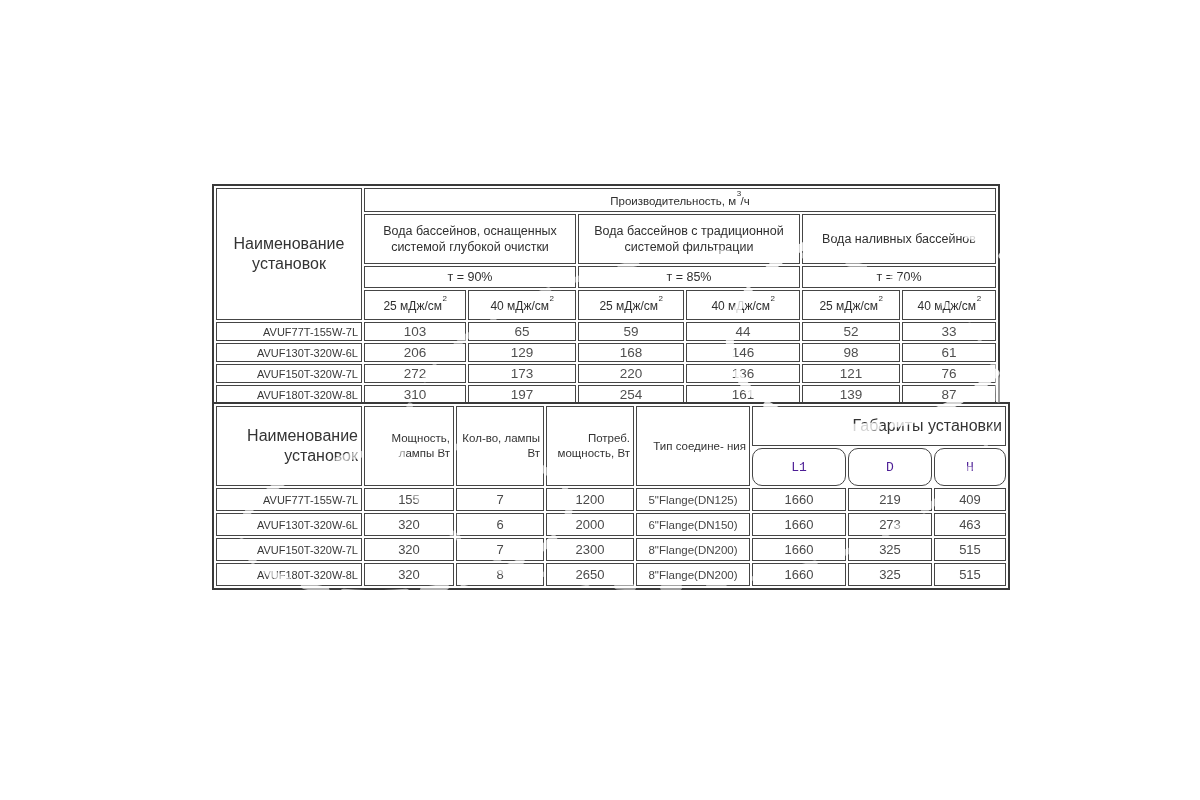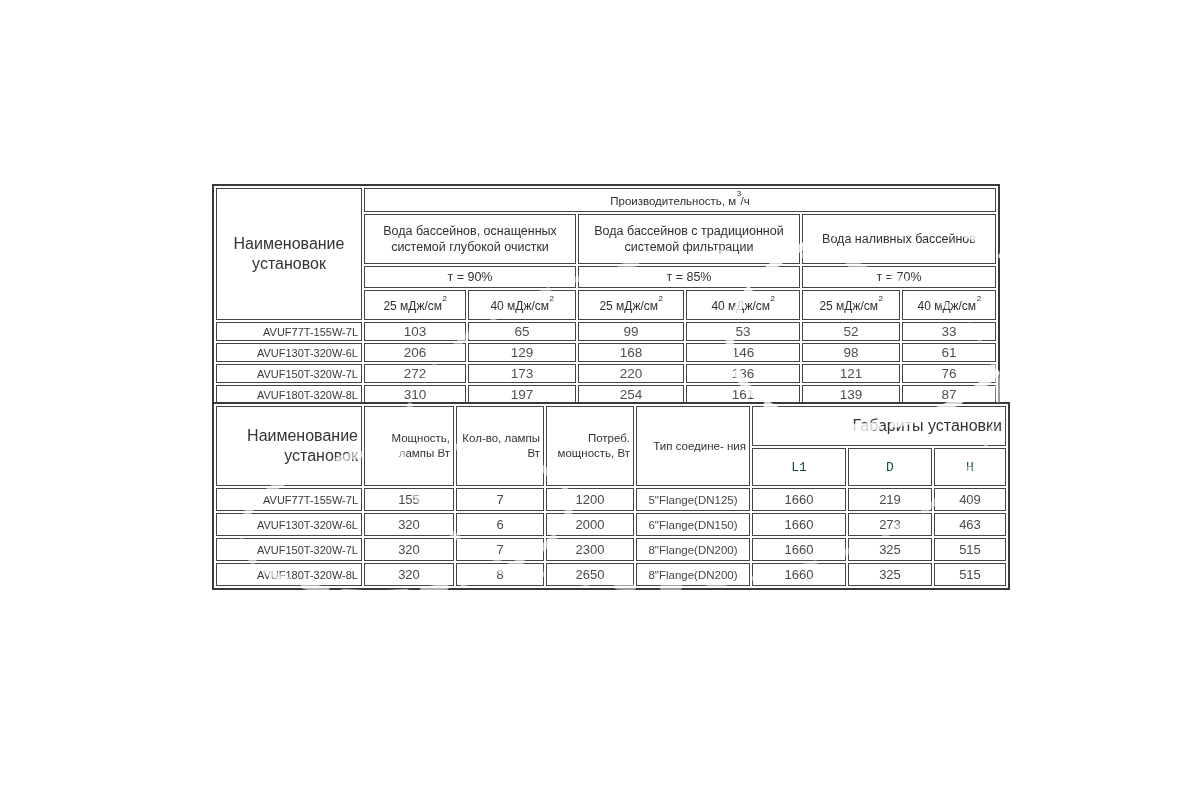--- a/index.html
+++ b/index.html
@@ -43,21 +43,21 @@
 
   
   .hdr{font-size:16px;color:#333333;line-height:1.25;}
   .title-cell{font-size:11.5px;color:#2f2f2f;}
   .group-cell{font-size:12.5px;color:#2f2f2f;line-height:1.3;}
   .t-cell{font-size:12.5px;color:#2f2f2f;margin-top:44px;}
   .dose-cell{font-size:12px;color:#2f2f2f;white-space:nowrap;}
   .model-cell{font-size:11px;color:#383838;white-space:nowrap;text-align:right;}
   .num-cell{font-size:13.5px;color:#4f4f4f;}
   .hdr2{font-size:11.5px;color:#333333;line-height:1.3;}
-  .dim-cell{font-family:"Liberation Mono","DejaVu Sans Mono",monospace;font-size:13px;color:#14532d;}
+  .dim-cell{font-family:"Liberation Mono","DejaVu Sans Mono",monospace;font-size:13px;color:#4c1d95;border-radius:10px;}
   .num2-cell{font-size:13px;color:#4a4a4a;}
   .flange-cell{font-size:11.5px;color:#464646;white-space:nowrap;}
 
   sup.small{font-size:8px;position:relative;top:-4px;left:0.5px;}
 
   
   .wm{position:absolute;left:0;top:0;pointer-events:none;z-index:5;}
 </style>
 </head>
 <body>
@@ -95,22 +95,22 @@
         <td class="dose-cell"><span>25 мДж/см</span><sup class="small">2</sup></td>
         <td class="dose-cell"><span>40 мДж/см</span><sup class="small">2</sup></td>
         <td class="dose-cell"><span>25 мДж/см</span><sup class="small">2</sup></td>
         <td class="dose-cell"><span>40 мДж/см</span><sup class="small">2</sup></td>
       </tr>
 
       <tr class="r-data1">
         <td class="model-cell">AVUF77T-155W-7L</td>
         <td class="num-cell">103</td>
         <td class="num-cell">65</td>
-        <td class="num-cell">99</td>
-        <td class="num-cell">53</td>
+        <td class="num-cell">59</td>
+        <td class="num-cell">44</td>
         <td class="num-cell">52</td>
         <td class="num-cell">33</td>
       </tr>
       <tr class="r-data1">
         <td class="model-cell">AVUF130T-320W-6L</td>
         <td class="num-cell">206</td>
         <td class="num-cell">129</td>
         <td class="num-cell">168</td>
         <td class="num-cell">146</td>
         <td class="num-cell">98</td>

